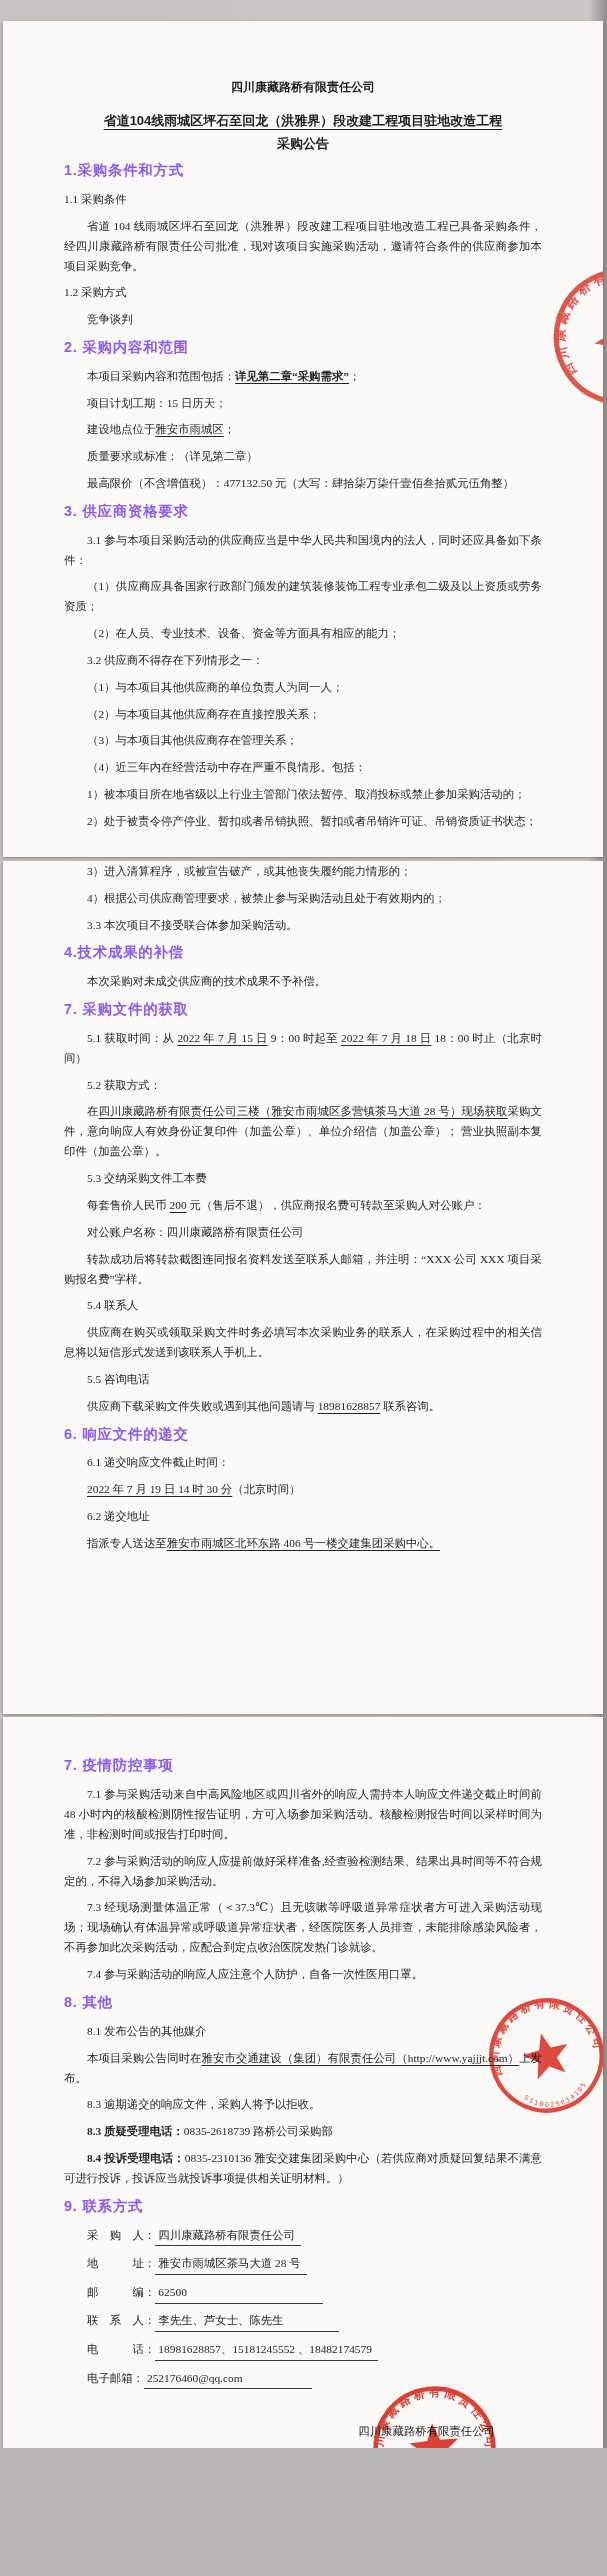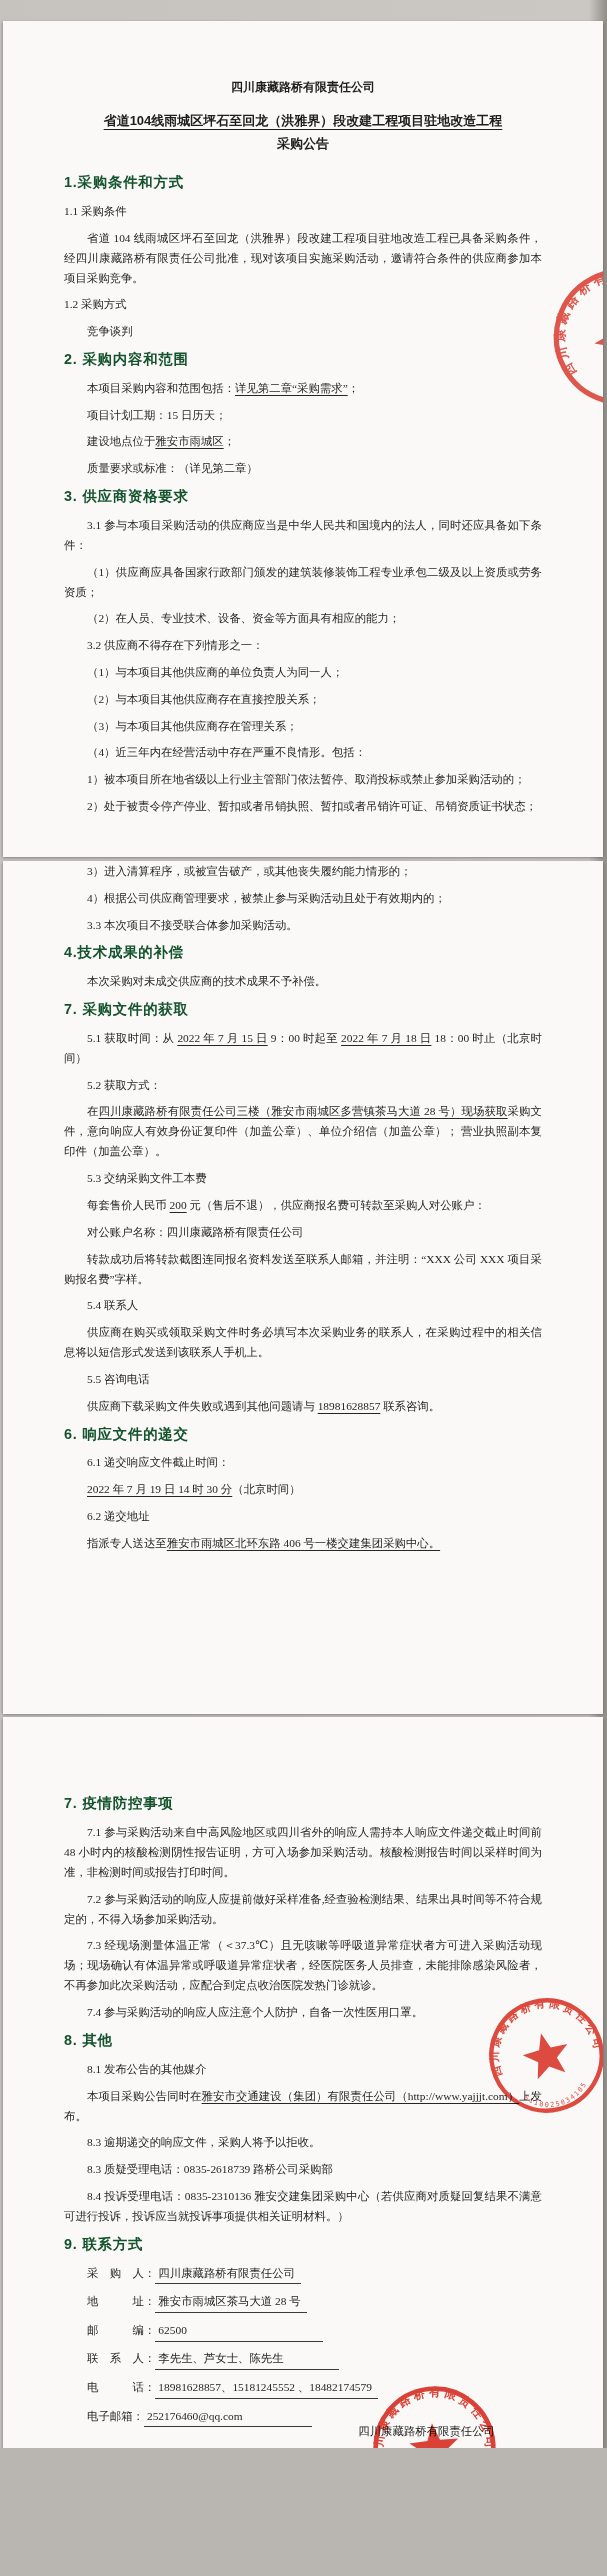--- a/index.html
+++ b/index.html
@@ -11,43 +11,43 @@
   .page {
     position:absolute; left:3px; width:600px; background:#faf9f7;
     box-shadow:0 0.8px 3px rgba(0,0,0,.45); overflow:hidden;
   }
   .page1 { top:21px;  height:836px; }
   .page2 { top:861px; height:853px; }
   .page3 { top:1717px; height:856px; }
   .content { padding:0 61px 0 61px; }
   .page1 .content { padding-top:55px; }
   .page2 .content { }
-  .page3 .content { padding-top:72px; }
+  .page3 .content { padding-top:34px; }
 
   .doc-title {
     text-align:center; font-family:"Liberation Sans","DejaVu Sans",sans-serif;
     font-weight:bold; color:#1e1e1e; margin:0;
   }
   .t1 { font-size:12px; line-height:23px; margin-bottom:10px; }
   .t2 { font-size:13px; line-height:23px; margin-bottom:0; }
   .t2 span { text-decoration:underline; text-underline-offset:3.8px; text-decoration-thickness:1.1px; }
-  .t3 { font-size:13px; line-height:23px; margin-bottom:16px; }
+  .t3 { font-size:13px; line-height:23px; margin-bottom:4px; }
 
   .h {
     font-family:"Liberation Sans","DejaVu Sans",sans-serif; font-weight:bold;
-    font-size:14.4px; line-height:23px; letter-spacing:0.8px; color:#14532d;
+    font-size:14.4px; line-height:23px; letter-spacing:0.8px; color:#8b5cf6;
     margin:3px 0 6.8px 0;
   }
   .p {
     font-size:11.4px; line-height:20px; margin:0 0 6.8px 0;
     text-align:justify; text-indent:23px; color:#262626;
   }
   .p.noindent { text-indent:0; }
   .u { text-decoration:underline; text-underline-offset:3px; text-decoration-thickness:0.8px; }
-  .bold { font-weight:normal; }
+  .bold { font-weight:bold; }
 
   .field { font-size:11.4px; line-height:20px; margin:0 0 6.8px 0; text-indent:23px; }
   .fv { border-bottom:0.8px solid #3a3a3a; padding:0 6px 0.8px 3px; display:inline-block; text-indent:0; }
   .fv.w210 { min-width:159px; }
   .fv.w230 { min-width:175px; }
 
   .sign-company { position:absolute; top:707px; left:0; width:492px; text-align:right; font-size:11.4px; color:#222; }
   .sign-date    { position:absolute; top:736px; left:0; width:472px; text-align:right; font-size:11.4px; color:#222; }
 
   .seal { position:absolute; mix-blend-mode:multiply; opacity:.9; }
@@ -71,20 +71,21 @@
       <div class="p noindent">1.1 采购条件</div>
       <div class="p">省道 104 线雨城区坪石至回龙（洪雅界）段改建工程项目驻地改造工程已具备采购条件，经四川康藏路桥有限责任公司批准，现对该项目实施采购活动，邀请符合条件的供应商参加本项目采购竞争。</div>
       <div class="p noindent">1.2 采购方式</div>
       <div class="p">竞争谈判</div>
 
       <div class="h">2. 采购内容和范围</div>
       <div class="p"><span>本项目采购内容和范围包括：</span><span class="u bold">详见第二章“采购需求”</span><span>；</span></div>
       <div class="p">项目计划工期：15 日历天；</div>
       <div class="p"><span>建设地点位于</span><span class="u">雅安市雨城区</span><span>；</span></div>
       <div class="p">质量要求或标准：（详见第二章）</div>
+      <div class="p">最高限价（不含增值税）：477132.50 元（大写：肆拾柒万柒仟壹佰叁拾贰元伍角整）</div>
 
       <div class="h">3. 供应商资格要求</div>
       <div class="p">3.1 参与本项目采购活动的供应商应当是中华人民共和国境内的法人，同时还应具备如下条件：</div>
       <div class="p">（1）供应商应具备国家行政部门颁发的建筑装修装饰工程专业承包二级及以上资质或劳务资质；</div>
       <div class="p">（2）在人员、专业技术、设备、资金等方面具有相应的能力；</div>
       <div class="p">3.2 供应商不得存在下列情形之一：</div>
       <div class="p">（1）与本项目其他供应商的单位负责人为同一人；</div>
       <div class="p">（2）与本项目其他供应商存在直接控股关系；</div>
       <div class="p">（3）与本项目其他供应商存在管理关系；</div>
       <div class="p">（4）近三年内在经营活动中存在严重不良情形。包括：</div>

